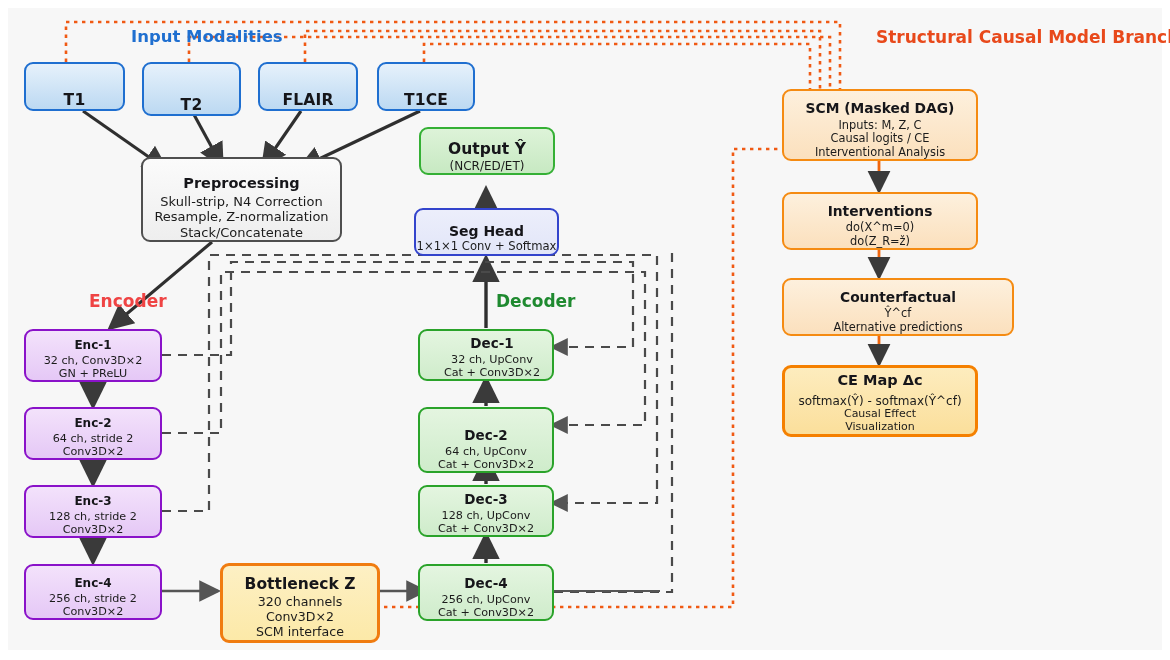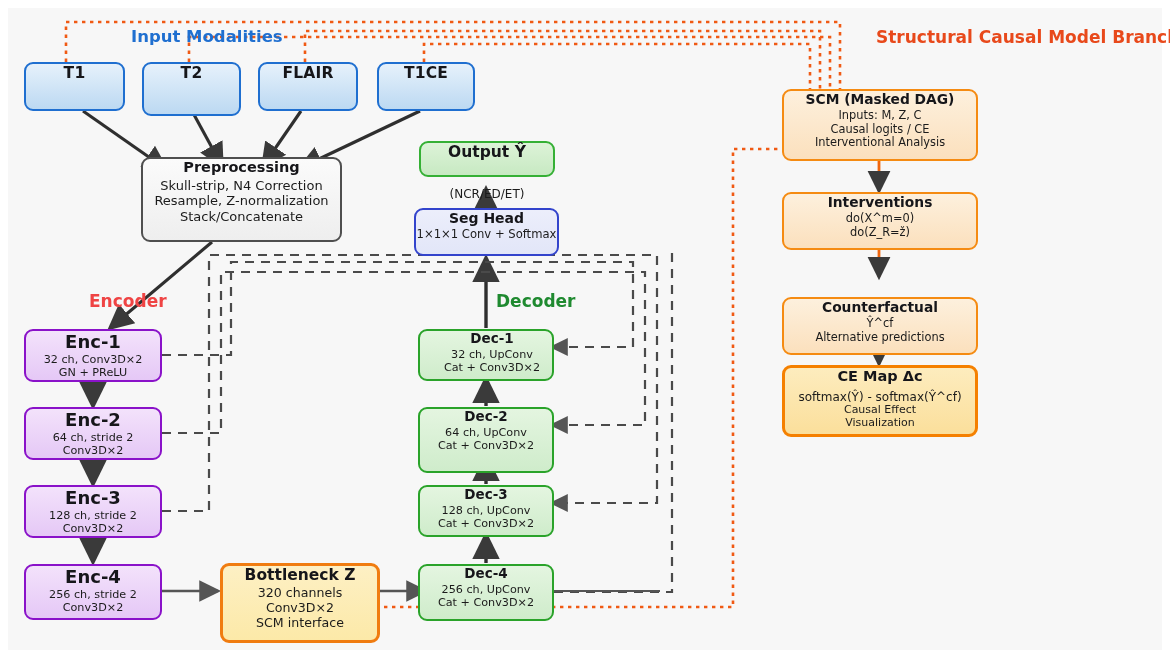--- a/index.html
+++ b/index.html
@@ -2,37 +2,37 @@
 <html><head>
 <meta charset="utf-8">
 <style>
   html,body{margin:0;padding:0;background:#ffffff;}
   body{font-family:"DejaVu Sans","Liberation Sans",sans-serif;}
   #canvas{position:relative;width:1170px;height:660px;background:#ffffff;overflow:hidden;}
   #plot{position:absolute;left:8px;top:8px;width:1154px;height:642px;background:#f7f7f7;}
   svg#wires{position:absolute;left:0;top:0;width:1170px;height:660px;pointer-events:none;}
 
   .node{position:absolute;box-sizing:border-box;border-radius:9px;
-        display:flex;flex-direction:column;align-items:center;justify-content:flex-start;
+        display:flex;flex-direction:column;align-items:center;justify-content:flex-end;
         text-align:center;line-height:1.18;}
   .node .ttl{font-weight:bold;color:#16161a;}
   .node .sub{color:#1b1b1b;}
 
   
   .mod{border:2.2px solid #1f6fd0;background:linear-gradient(180deg,#e6f1fb 0%,#bcd9f2 100%);}
   .mod .ttl{font-size:15.5px;letter-spacing:.2px;}
 
   
   .prep{border:2px solid #4f4f4f;background:linear-gradient(180deg,#fbfbfb 0%,#eeeeee 100%);}
   .prep .ttl{font-size:14.5px;margin-bottom:2px;}
   .prep .sub{font-size:13px;}
 
   
   .enc{border:2.2px solid #8a12c9;background:linear-gradient(180deg,#f3e2fb 0%,#e5c8f6 100%);}
-  .enc .ttl{font-size:18px;margin-bottom:1px;}
+  .enc .ttl{font-size:12px;margin-bottom:1px;}
   .enc .sub{font-size:11.2px;}
 
   
   .dec{border:2px solid #2aa32a;background:linear-gradient(180deg,#e4f5e0 0%,#cfeccb 100%);}
   .dec .ttl{font-size:13.5px;margin-bottom:1px;}
   .dec .sub{font-size:11.2px;}
 
   
   .out{border:2.6px solid #35b035;background:linear-gradient(180deg,#ddf3d8 0%,#c7e9c2 100%);}
   .out .ttl{font-size:15.5px;margin-bottom:1px;}
@@ -202,37 +202,37 @@
   <div class="node dec" style="left:418px;top:564px;width:136px;height:57px;">
     <div class="ttl">Dec-4</div>
     <div class="sub">256 ch, UpConv</div>
     <div class="sub">Cat + Conv3D×2</div>
   </div>
 
   <div class="node seg" style="left:414px;top:208px;width:145px;height:48px;">
     <div class="ttl">Seg Head</div>
     <div class="sub">1×1×1 Conv + Softmax</div>
   </div>
-  <div class="node out" style="left:419px;top:141px;width:136px;height:36px;gap:25px;">
+  <div class="node out" style="left:419px;top:127px;width:136px;height:48px;">
     <div class="ttl">Output Ŷ</div>
     <div class="sub">(NCR/ED/ET)</div>
   </div>
 
   <div class="node scm" style="left:782px;top:89px;width:196px;height:72px;">
     <div class="ttl">SCM (Masked DAG)</div>
     <div class="sub">Inputs: M, Z, C</div>
     <div class="sub">Causal logits / CE</div>
     <div class="sub">Interventional Analysis</div>
   </div>
   <div class="node scm" style="left:782px;top:192px;width:196px;height:58px;">
     <div class="ttl">Interventions</div>
     <div class="sub">do(X^m=0)</div>
     <div class="sub">do(Z_R=ž)</div>
   </div>
-  <div class="node scm" style="left:782px;top:278px;width:196px;height:58px;margin-top:19px;">
+  <div class="node scm" style="left:782px;top:278px;width:232px;height:58px;">
     <div class="ttl">Counterfactual</div>
     <div class="sub">Ŷ^cf</div>
     <div class="sub">Alternative predictions</div>
   </div>
   <div class="node scm strong" style="left:782px;top:365px;width:196px;height:72px;">
     <div class="ttl">CE Map Δc</div>
     <div class="sub" style="margin-top:3px;">softmax(Ŷ) - softmax(Ŷ^cf)</div>
     <div class="sub" style="font-size:11px;">Causal Effect</div>
     <div class="sub" style="font-size:11px;">Visualization</div>
   </div>

